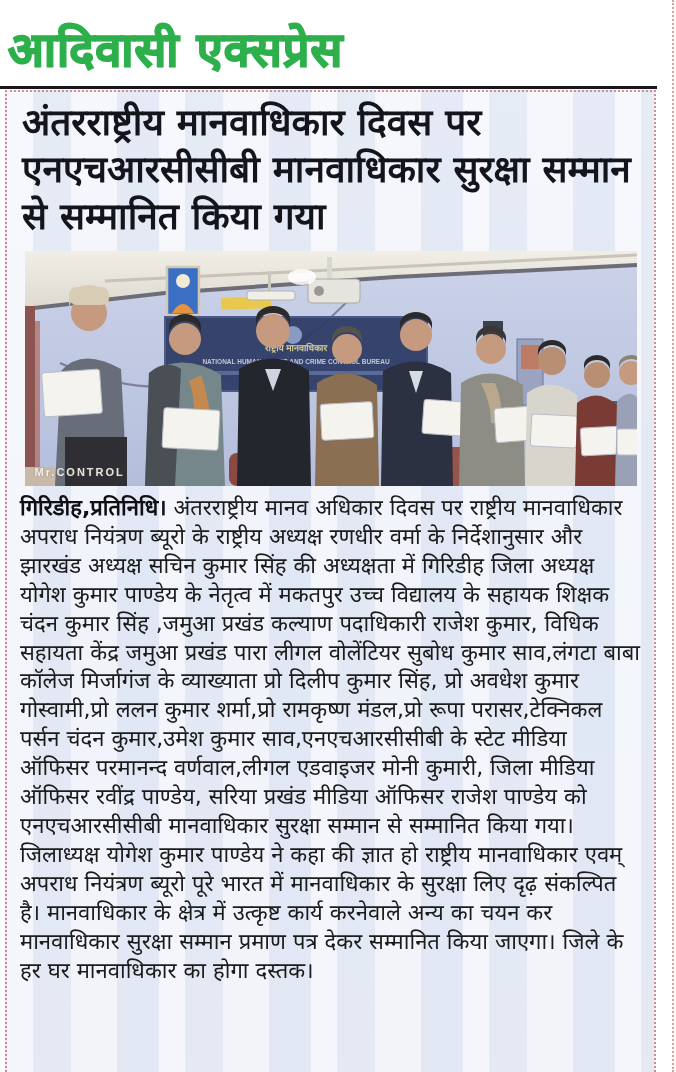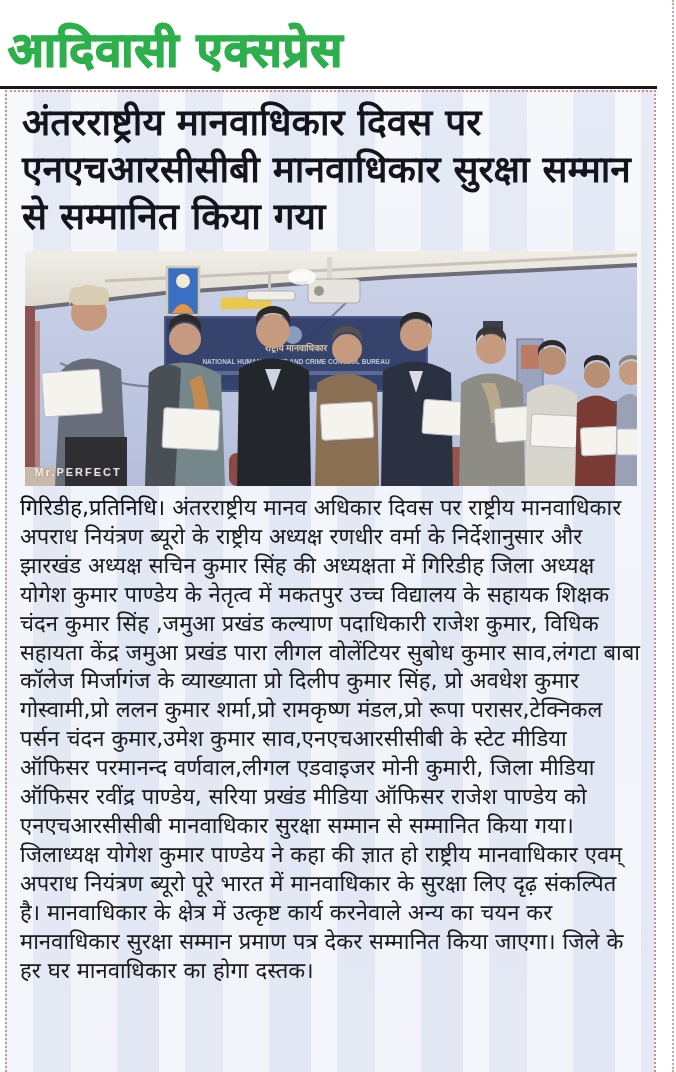--- a/index.html
+++ b/index.html
@@ -90,21 +90,21 @@
   }
 
   .body-copy {
     font-size: 22px;
     line-height: 1.315;
     color: #1b1b1b;
     text-align: left;
     margin-top: 6px;
     font-family: "DejaVu Sans", "Liberation Sans", sans-serif;
   }
-  .body-copy .dateline { font-weight: 400; color: #101014; }
+  .body-copy .dateline { font-weight: 700; color: #101014; }
 </style>
 </head>
 <body>
 
 <div class="page">
 
   <header class="masthead">
     <h1>आदिवासी एक्सप्रेस</h1>
   </header>
 
@@ -244,19 +244,19 @@
           <rect x="556" y="176" width="40" height="28" rx="3" fill="#f4f3ee" stroke="#b9bcc9" transform="rotate(-3 576 190)"></rect>
         </g>
 
         <g>
           <path d="M592,150 Q604,138 612,146 L612,235 L590,235 Z" fill="#9aa0b5"></path>
           <circle cx="606" cy="122" r="12" fill="#c59a7e"></circle>
           <path d="M594,118 a12,10 0 0 1 24,0 l0,-5 a12,9 0 0 0 -24,0 z" fill="#8a8272"></path>
           <rect x="592" y="178" width="22" height="26" rx="2" fill="#f4f3ee" stroke="#b9bcc9"></rect>
         </g>
       </svg>
-      <span class="watermark">Mr.PERFECT</span>
+      <span class="watermark">Mr.CONTROL</span>
     </figure>
 
     <p class="body-copy"><strong class="dateline">गिरिडीह,प्रतिनिधि।</strong><span> अंतरराष्ट्रीय मानव अधिकार दिवस पर राष्ट्रीय मानवाधिकार अपराध नियंत्रण ब्यूरो के राष्ट्रीय अध्यक्ष रणधीर वर्मा के निर्देशानुसार और झारखंड अध्यक्ष सचिन कुमार सिंह की अध्यक्षता में गिरिडीह जिला अध्यक्ष योगेश कुमार पाण्डेय के नेतृत्व में मकतपुर उच्च विद्यालय के सहायक शिक्षक चंदन कुमार सिंह ,जमुआ प्रखंड कल्याण पदाधिकारी राजेश कुमार, विधिक सहायता केंद्र जमुआ प्रखंड पारा लीगल वोलेंटियर सुबोध कुमार साव,लंगटा बाबा कॉलेज मिर्जागंज के व्याख्याता प्रो दिलीप कुमार सिंह, प्रो अवधेश कुमार गोस्वामी,प्रो ललन कुमार शर्मा,प्रो रामकृष्ण मंडल,प्रो रूपा परासर,टेक्निकल पर्सन चंदन कुमार,उमेश कुमार साव,एनएचआरसीसीबी के स्टेट मीडिया ऑफिसर परमानन्द वर्णवाल,लीगल एडवाइजर मोनी कुमारी, जिला मीडिया ऑफिसर रवींद्र पाण्डेय, सरिया प्रखंड मीडिया ऑफिसर राजेश पाण्डेय को एनएचआरसीसीबी मानवाधिकार सुरक्षा सम्मान से सम्मानित किया गया। जिलाध्यक्ष योगेश कुमार पाण्डेय ने कहा की ज्ञात हो राष्ट्रीय मानवाधिकार एवम् अपराध नियंत्रण ब्यूरो पूरे भारत में मानवाधिकार के सुरक्षा लिए दृढ़ संकल्पित है। मानवाधिकार के क्षेत्र में उत्कृष्ट कार्य करनेवाले अन्य का चयन कर मानवाधिकार सुरक्षा सम्मान प्रमाण पत्र देकर सम्मानित किया जाएगा। जिले के हर घर मानवाधिकार का होगा दस्तक।</span></p>
 
   </article>
 </div>
 
 </body></html>

